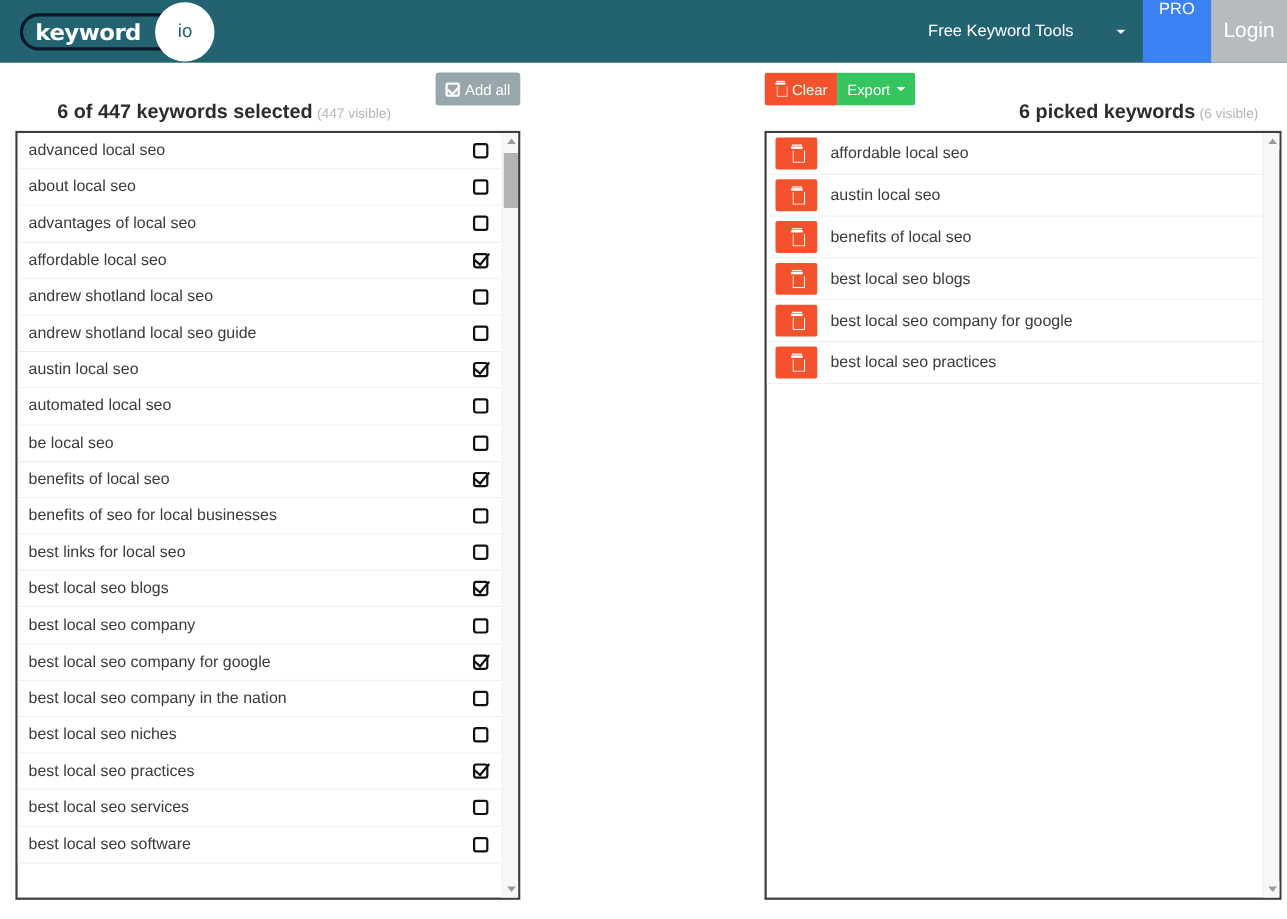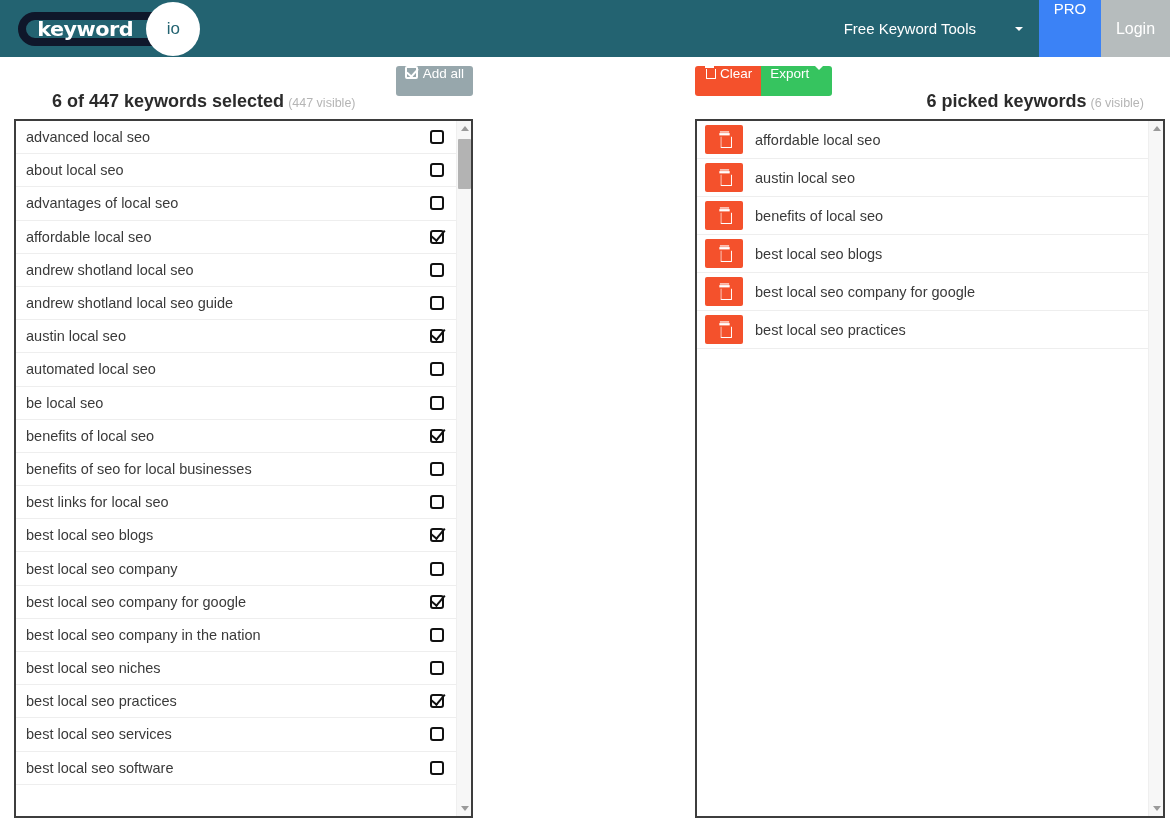--- a/index.html
+++ b/index.html
@@ -23,21 +23,21 @@
   .logo-wrap {
     position: relative;
     width: 200px; height: 57px;
     display: flex; align-items: center;
     padding-left: 18px;
   }
   .logo-pill {
     position: relative;
     display: flex; align-items: center;
     height: 34px;
-    border: 8px solid #0f172a;
+    border: 3px solid #0f172a;
     border-radius: 18px;
     padding: 0 48px 0 13px;
   }
   .logo-word {
     font-family: "DejaVu Sans", sans-serif;
     font-weight: bold;
     font-size: 20px;
     letter-spacing: -0.5px;
     color: #ffffff;
     line-height: 1;
@@ -86,21 +86,21 @@
     background: #3b82f6;
     color: #ffffff;
     font-size: 15px;
     cursor: pointer;
   }
   .nav-login {
     display: flex; align-items: center; justify-content: center;
     width: 69px;
     background: #b6bcbd;
     color: #ffffff;
-    font-size: 16px;
+    font-size: 19px;
     cursor: pointer;
   }
 
   
   .panel {
     position: absolute;
     top: 57px;
   }
   .panel-left  { left: 0;   width: 487px; }
   .panel-right { left: 690px; width: 480px; }
@@ -120,21 +120,21 @@
   .head-title.left  { left: 20px; margin-left: 32px; }
   .head-title.right { right: 26px; }
   .head-sub {
     font-size: 12.5px;
     font-weight: normal;
     color: #b5b5b5;
     margin-left: 4px;
   }
 
   .btn {
-    display: inline-flex; align-items: flex-start;
+    display: inline-flex; align-items: center;
     height: 30px;
     padding: 0 9px;
     font-size: 13.5px;
     color: #ffffff;
     border: none;
     cursor: pointer;
     font-family: "Liberation Sans", sans-serif;
     white-space: nowrap;
   }
   .btn-addall {

